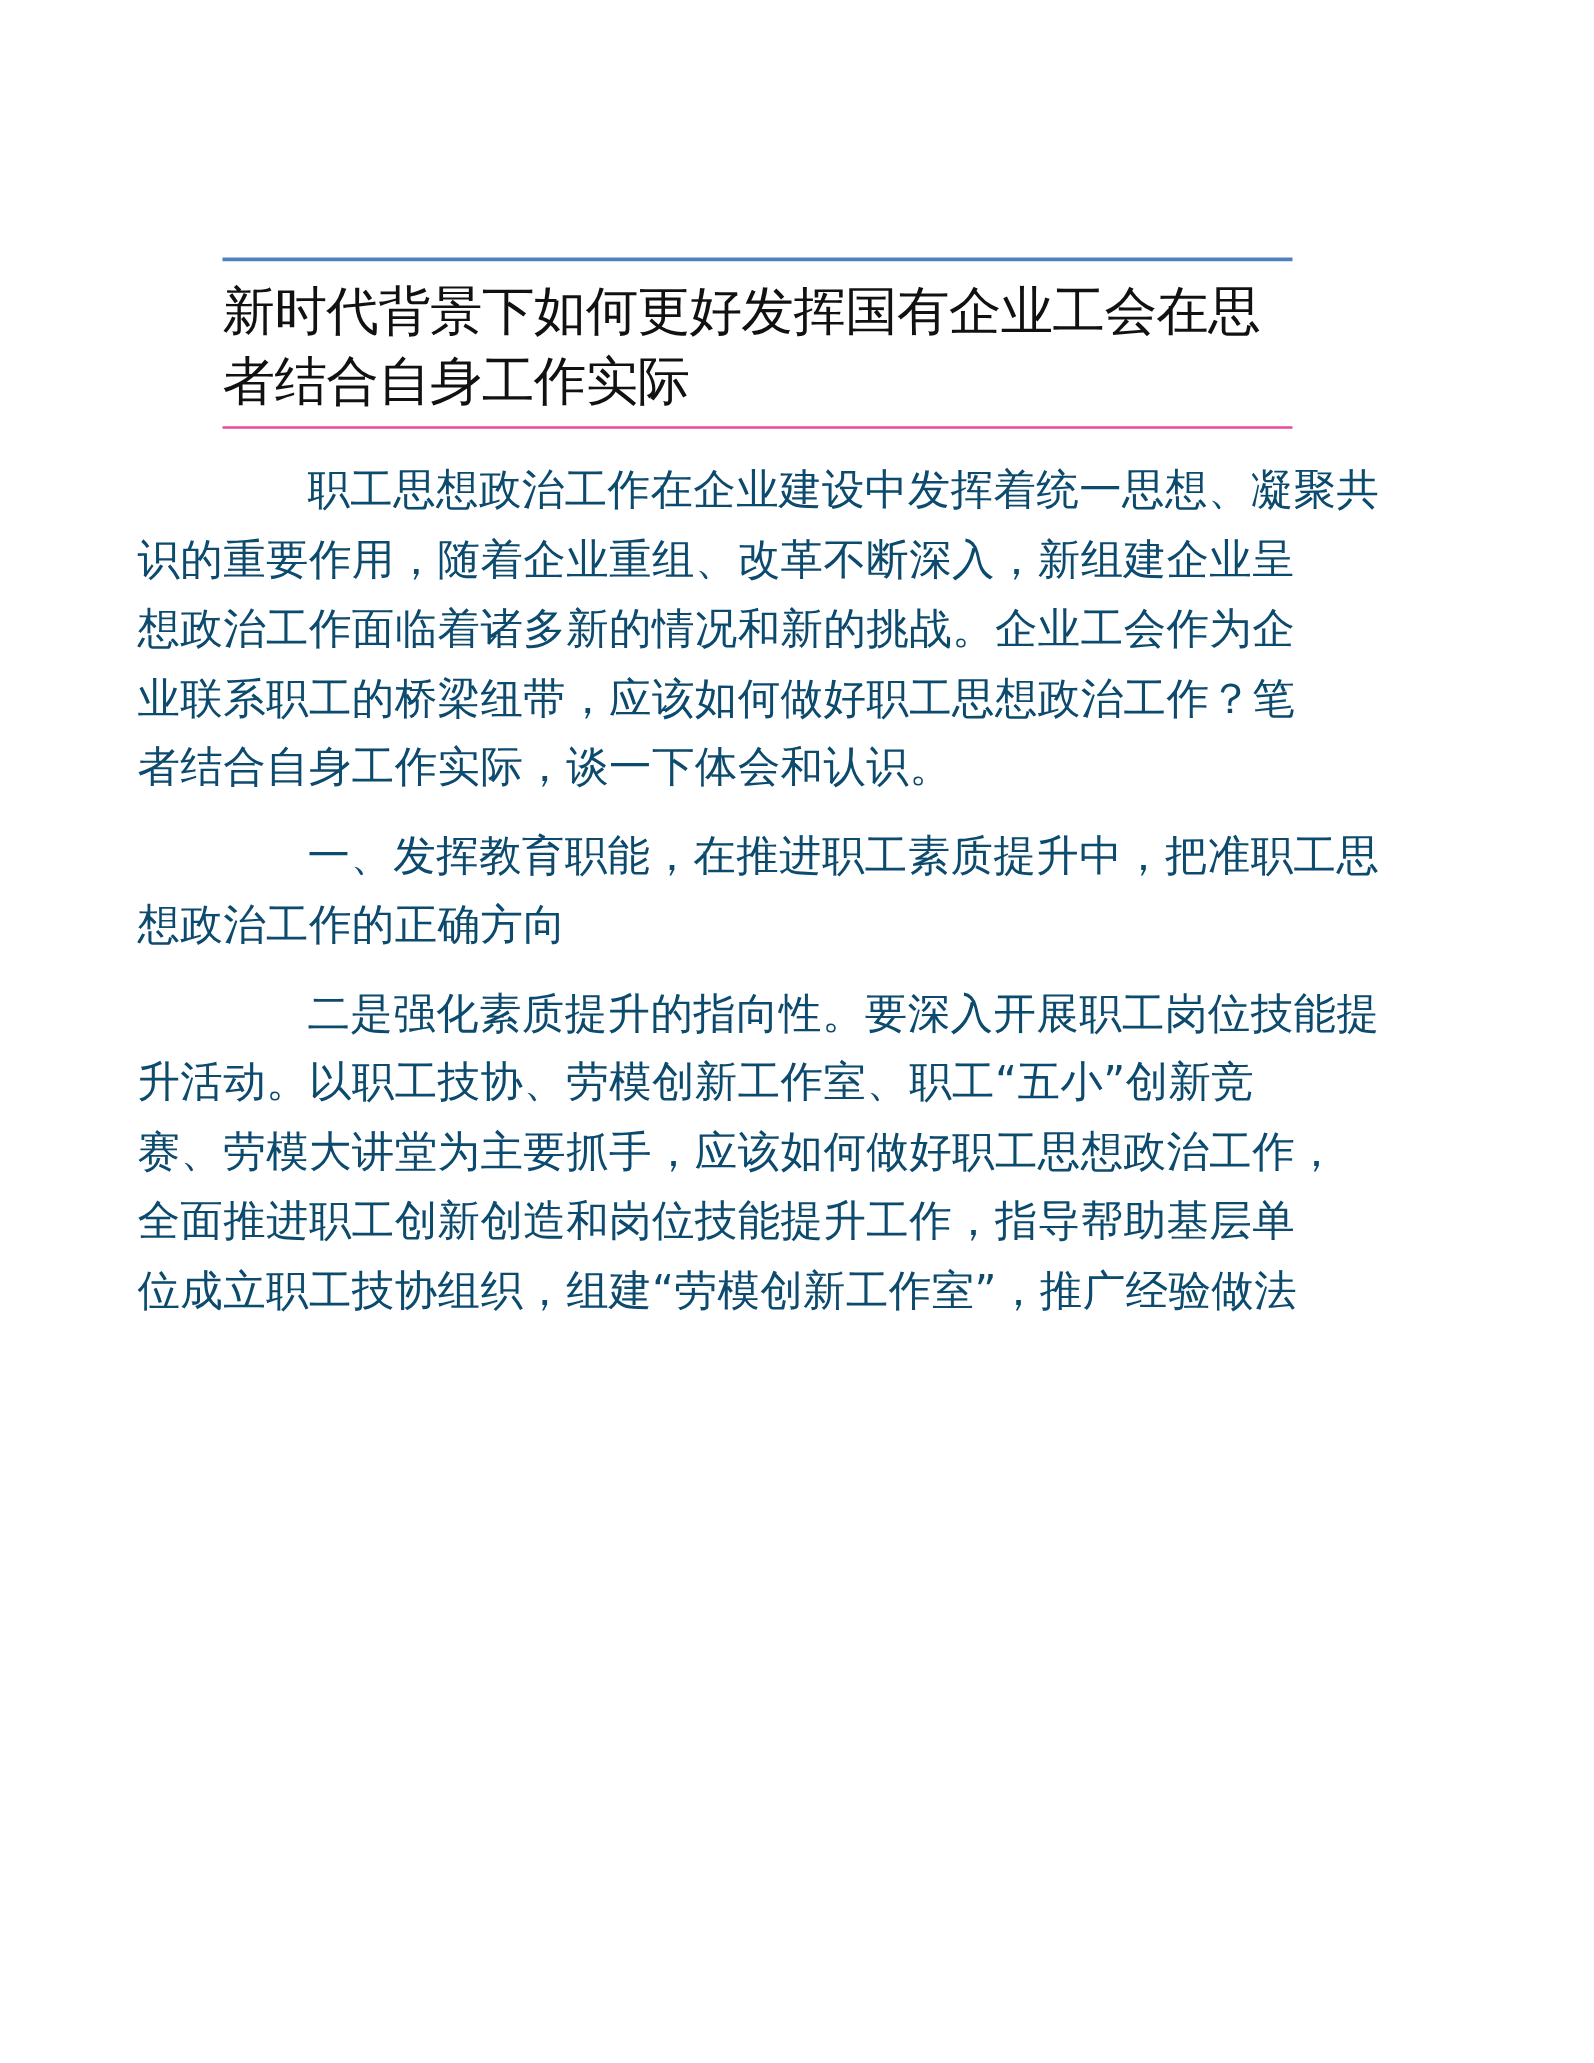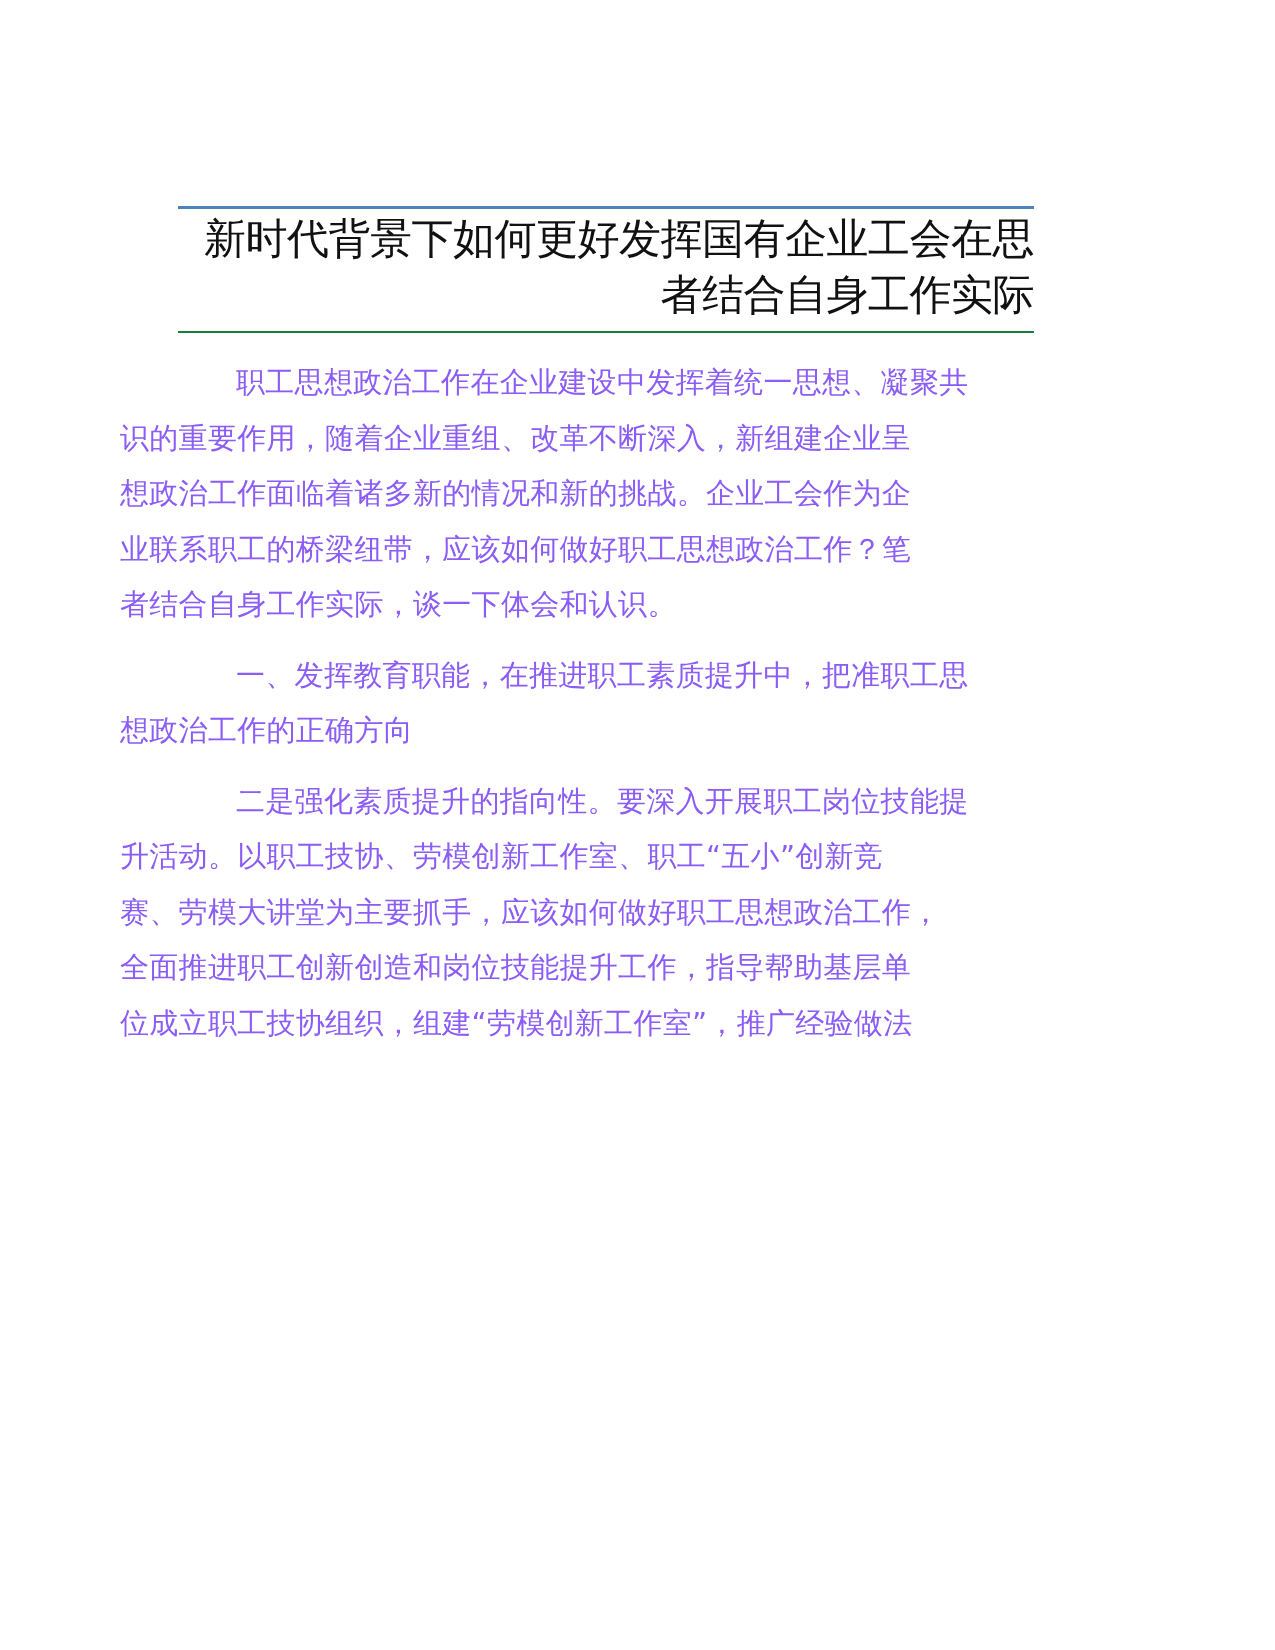--- a/index.html
+++ b/index.html
@@ -16,43 +16,43 @@
       color: #111111;
     }
     .page {
       position: absolute;
       left: 178px;
       top: 206px;
       width: 856px;
     }
     .title-block {
       border-top: 3px solid #4f81bd;
-      border-bottom: 2px solid #15803d;
-      padding: 2px 0 8px 0;
-      text-align: right;
+      border-bottom: 2px solid #ec4899;
+      padding: 12px 0 8px 0;
+      text-align: left;
     }
     .title-line {
       display: block;
       font-size: 42px;
       line-height: 56px;
       letter-spacing: -0.5px;
       color: #111111;
       white-space: nowrap;
     }
     .body {
       margin-top: 22px;
     }
     .para {
       margin: 0 0 15px 0;
-      font-size: 29px;
+      font-size: 34px;
       line-height: 55.5px;
       text-align: justify;
       text-indent: 2em;
       letter-spacing: 0.3px;
-      color: #8b5cf6;
+      color: #0c4a6e;
     }
     .para .line {
       display: block;
       white-space: nowrap;
     }
     .para .line:not(:first-child) {
       text-indent: 0;
       margin-left: -2em;
     }
   </style>

